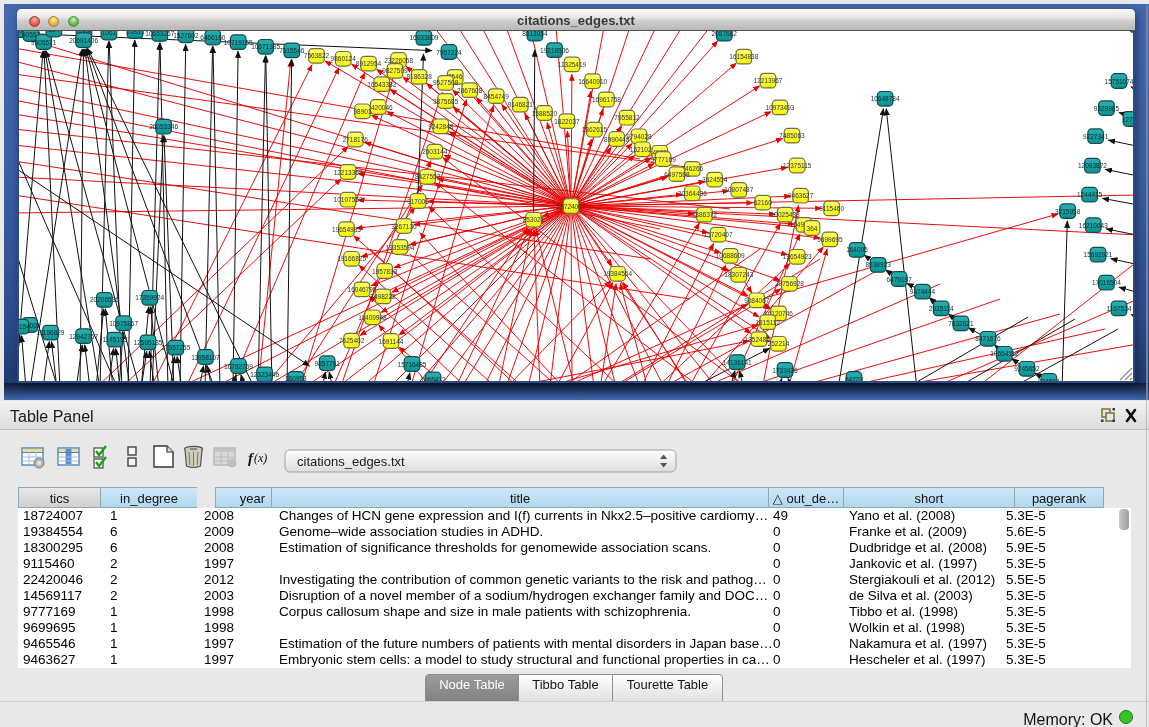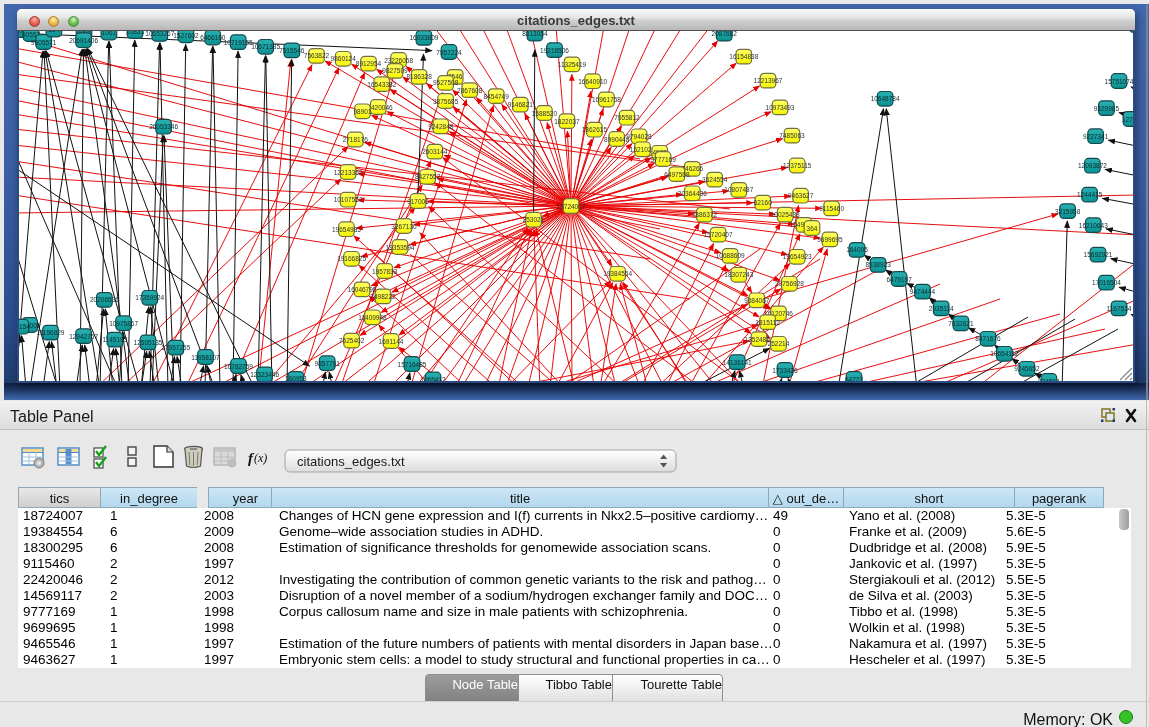--- a/index.html
+++ b/index.html
@@ -28,21 +28,21 @@
   background:linear-gradient(180deg,#cde7f6,#b2d8ee);border:1px solid #90a8b6;border-right:none}
 #tbl {position:absolute;left:18px;top:108px;width:1113px;height:160px;background:#fff}
 .tr {position:absolute;left:0;width:100%;height:16px;font-size:13.5px;line-height:16px;color:#000;white-space:nowrap}
 .tr span {position:absolute;overflow:hidden;text-overflow:ellipsis}
 .c0 {left:5px;width:77px} .c1 {left:92px;width:95px} .c2 {left:186px;width:72px}
 .c3 {left:261px;width:495px} .c4 {left:755px;width:73px} .c5 {left:831px;width:169px}
 .c6 {left:988px;width:100px}
 #sbar {position:absolute;left:1119px;top:109px;width:10px;height:21px;border-radius:4px;
   background:linear-gradient(90deg,#c8c8c8,#9e9e9e)}
 #tabs {position:absolute;left:425px;top:274px;height:21px;font-size:13px}
-#tabs div {position:absolute;top:0;height:32px;line-height:20px;text-align:right;border:1px solid #8f8f8f}
+#tabs div {position:absolute;top:0;height:32px;line-height:20px;text-align:center;border:1px solid #8f8f8f}
 #tg1 {left:0;width:94px;border-radius:4px 0 0 4px;background:linear-gradient(180deg,#9c9c9c,#7e7e7e);color:#fff}
 #tg2 {left:93px;width:95px;background:linear-gradient(180deg,#ffffff,#dcdcdc);color:#111}
 #tg3 {left:187px;width:111px;border-radius:0 4px 4px 0;background:linear-gradient(180deg,#ffffff,#dcdcdc);color:#111}
 #status {position:absolute;left:0;top:701px;width:1149px;height:26px;background:#e8e8e8;border-top:1px solid #cfcfcf}
 #status .t {position:absolute;right:36px;top:9px;font-size:16px;color:#111}
 #mdot {position:absolute;left:1119px;top:8px;width:14px;height:14px;border-radius:50%;
   background:#35c428;border:1.5px solid #1f7a17}
 #pr2 {position:absolute;left:1146px;top:400px;width:1px;height:327px;background:#bdbdbd}
 </style></head>
 <body>
@@ -723,21 +723,21 @@
   <defs>
           <linearGradient id="ddg" x1="0" y1="0" x2="0" y2="1">
             <stop offset="0" stop-color="#ffffff"></stop>
             <stop offset="1" stop-color="#dcdcdc"></stop>
           </linearGradient>
         </defs>
 </svg>
   <div id="thead">
    <span style="left:0;width:82px;background:linear-gradient(180deg,#e8e8e8,#cfcfcf)">tics</span>
    <span style="left:82px;width:97px">in_degree</span>
-   <span style="left:190px;width:74px">year</span>
+   <span style="left:197px;width:74px">year</span>
    <span style="left:253px;width:497px">title</span>
    <span style="left:750px;width:75px">△ out_de…</span>
    <span style="left:825px;width:171px">short</span>
    <span style="left:996px;width:90px;border-right:1px solid #90a8b6">pagerank</span>
   </div>
   <div id="tbl">
 <div class="tr" style="top:0px">
           <span class="c0">18724007</span>
           <span class="c1">1</span>
           <span class="c2">2008</span>
@@ -787,21 +787,21 @@
           <span class="c2">2003</span>
           <span class="c3">Disruption of a novel member of a sodium/hydrogen exchanger family and DOCK3 gene cluster in a pat</span>
           <span class="c4">0</span>
           <span class="c5">de Silva et al. (2003)</span>
           <span class="c6">5.3E-5</span>
         </div>
 <div class="tr" style="top:96px">
           <span class="c0">9777169</span>
           <span class="c1">1</span>
           <span class="c2">1998</span>
-          <span class="c3">Corpus callosum name and size in male patients with schizophrenia.</span>
+          <span class="c3">Corpus callosum shape and size in male patients with schizophrenia.</span>
           <span class="c4">0</span>
           <span class="c5">Tibbo et al. (1998)</span>
           <span class="c6">5.3E-5</span>
         </div>
 <div class="tr" style="top:112px">
           <span class="c0">9699695</span>
           <span class="c1">1</span>
           <span class="c2">1998</span>
           <span class="c4">0</span>
           <span class="c5">Wolkin et al. (1998)</span>

